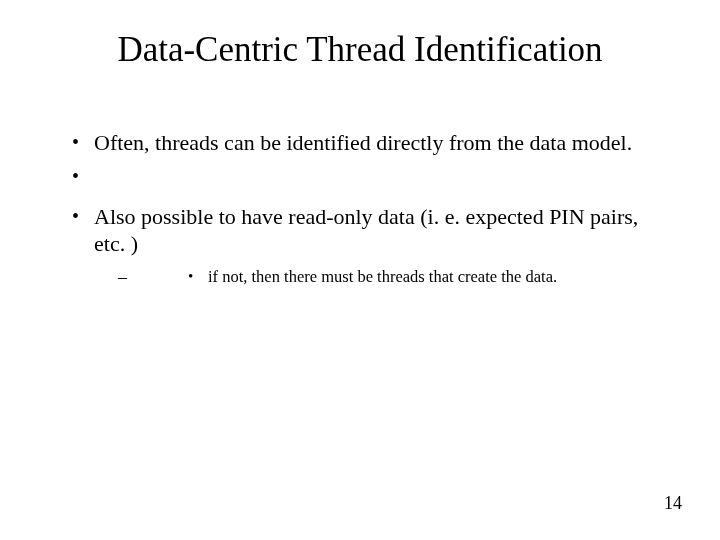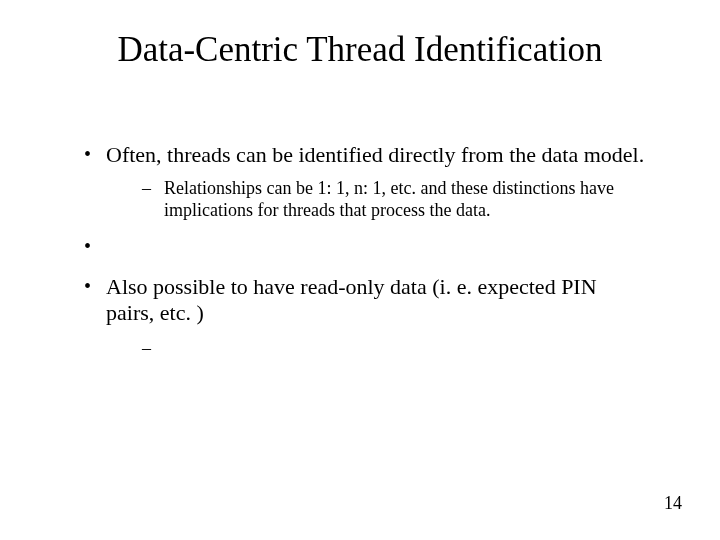--- a/index.html
+++ b/index.html
@@ -27,21 +27,21 @@
     font-weight: 400;
   }
   .body {
     position: absolute;
     top: 130px;
     left: 70px;
     width: 590px;
     font-size: 22px;
     line-height: 1.2;
   }
-  ul { margin: 12px; padding: 0; list-style: none; }
+  ul { margin: 0; padding: 0; list-style: none; }
   li { margin: 0; padding: 0; }
 
   .lvl1 > li {
     position: relative;
     padding-left: 24px;
     margin-bottom: 8px;
   }
   .lvl1 > li::before {
     content: "•";
     position: absolute;
@@ -99,34 +99,32 @@
 
 <div class="slide">
 
   <div class="title">Data-Centric Thread Identification</div>
 
   <div class="body">
     <ul class="lvl1">
 
       <li>
         <span>Often, threads can be identified directly from the data model.</span>
-        <ul class="lvl2">
-          <li>
-            <span>Relationships can be 1: 1, n: 1, etc. and these distinctions have implications for threads that process the data.</span>
-          </li>
-        </ul>
       </li>
 
       <li class="gap"></li>
 
       <li>
         <span>Also possible to have read-only data (i. e. expected PIN pairs, etc. )</span>
         <ul class="lvl2">
           <li>
             <ul class="lvl3">
+              <li>
+                <span>if not, then there must be threads that create the data.</span>
+              </li>
             </ul>
           </li>
         </ul>
       </li>
 
     </ul>
   </div>
 
   <div class="page-number">14</div>
 

